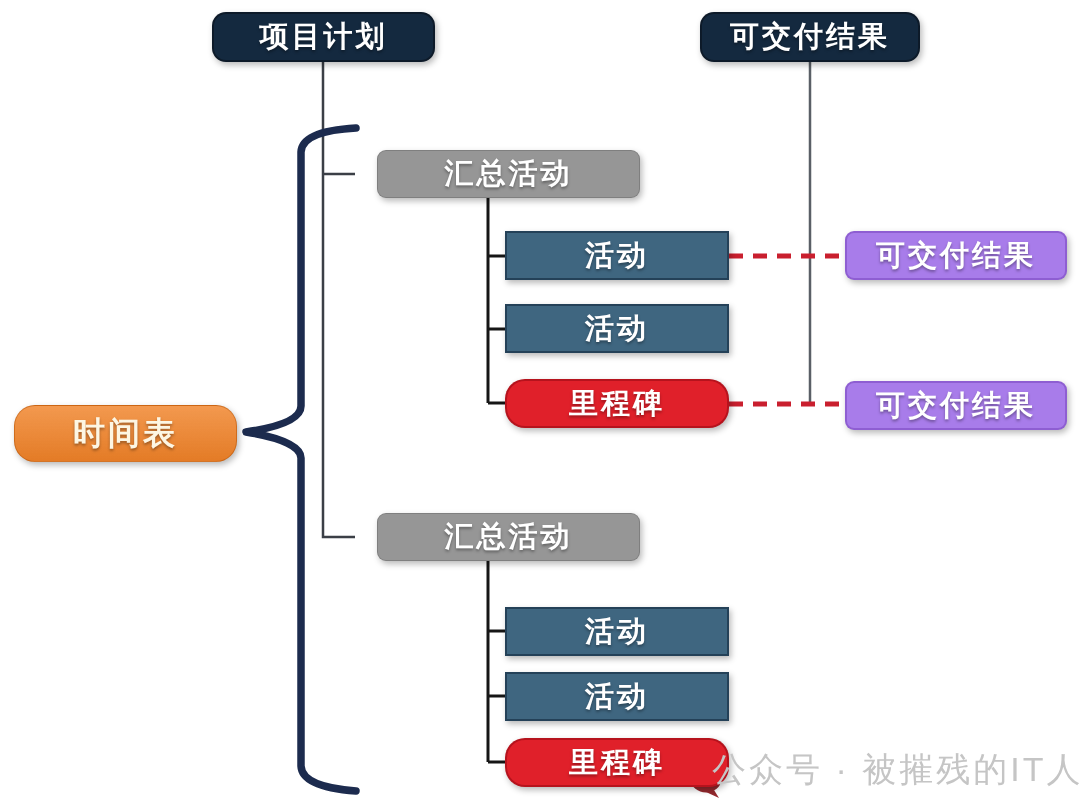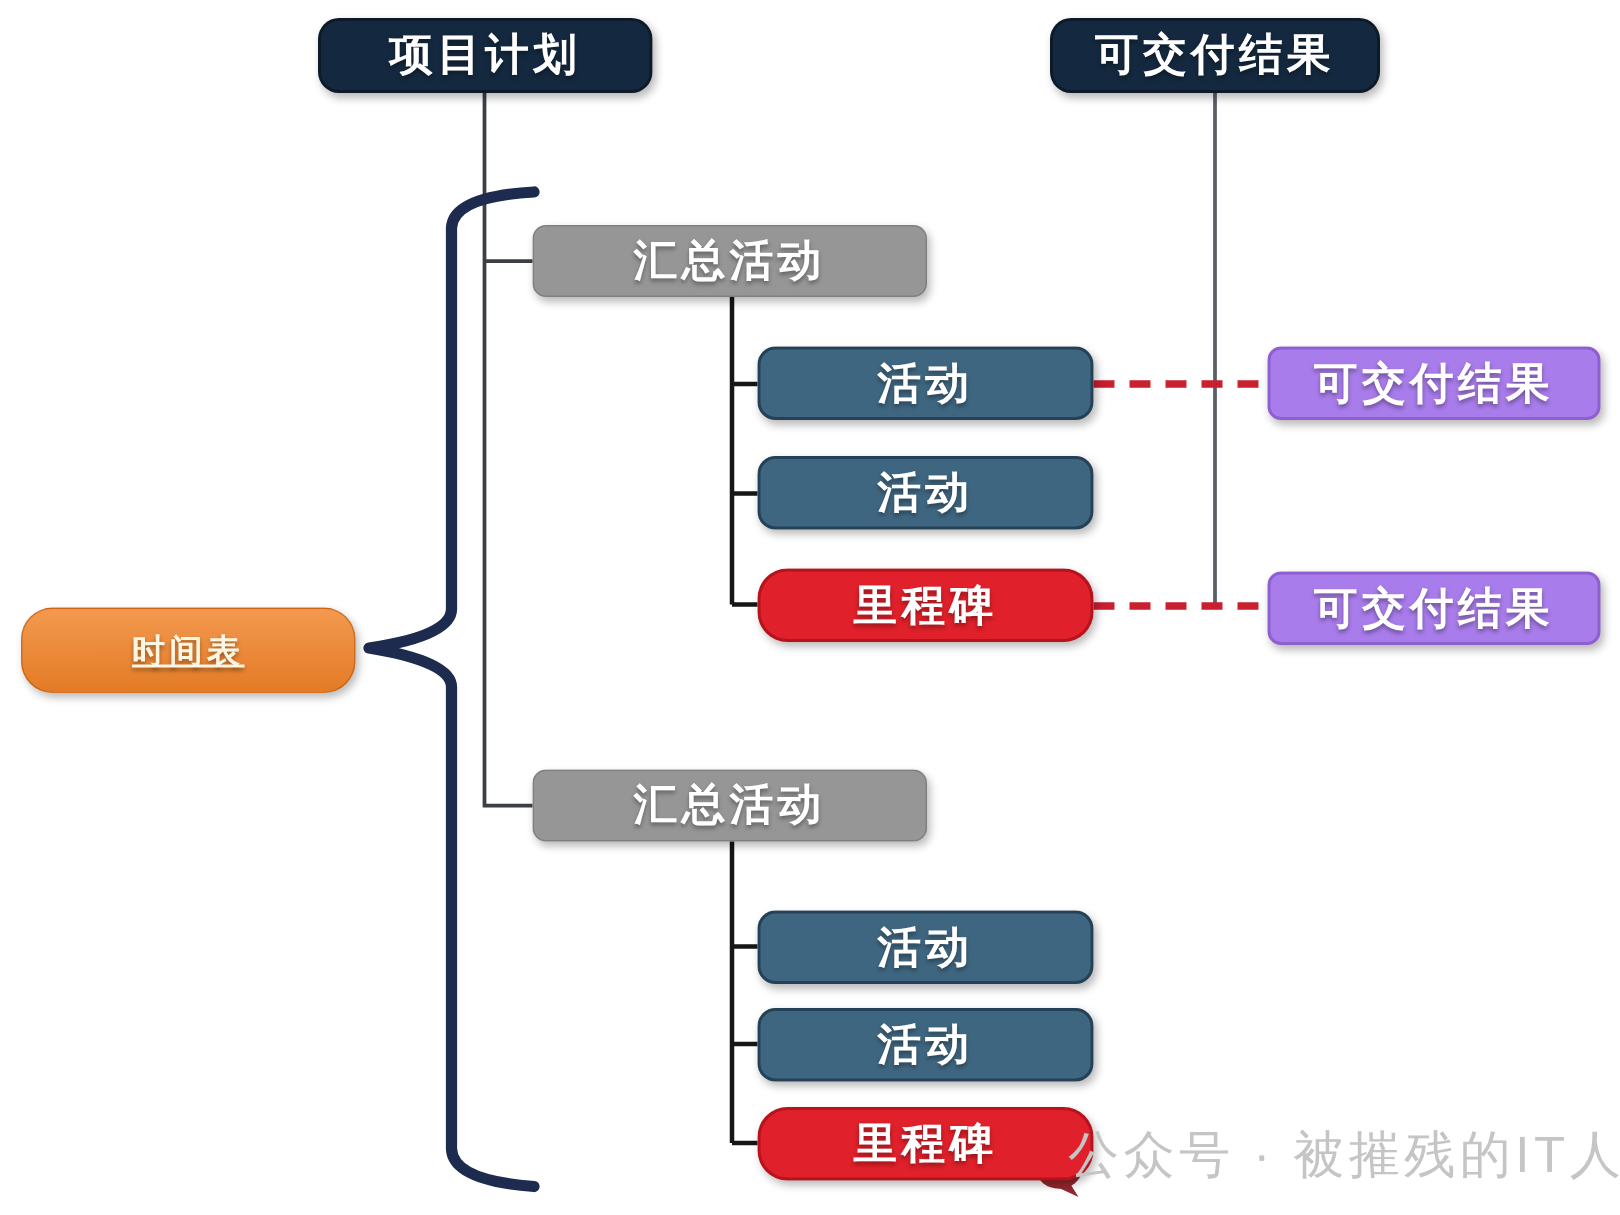--- a/index.html
+++ b/index.html
@@ -12,23 +12,23 @@
 
   .node{
     position:absolute;display:flex;align-items:center;justify-content:center;
     color:#fff;font-weight:bold;font-size:29px;letter-spacing:3px;
     text-shadow:0 2px 3px rgba(0,0,0,.35);
     box-shadow:2px 3px 6px rgba(0,0,0,.28);
     box-sizing:border-box;white-space:nowrap;
   }
   .node.navy{background:var(--navy);border-radius:14px;border:2px solid rgba(0,0,0,.35);}
   .node.orange{background:linear-gradient(180deg,rgba(255,255,255,.18),rgba(0,0,0,.05)),var(--orange);
-    border-radius:21px;border:1px solid rgba(180,80,0,.5);font-size:22px;color:#fdf6e3;text-decoration:underline;}
-  .node.gray{background:var(--gray);border-radius:9px;border:1px solid rgba(0,0,0,.15);}
-  .node.blue{background:var(--steel-blue);border-radius:12px;border:2px solid rgba(15,35,55,.55);}
+    border-radius:21px;border:1px solid rgba(180,80,0,.5);font-size:32px;color:#fdf6e3;}
+  .node.gray{background:var(--gray);border-radius:9px;border:1px solid rgba(0,0,0,.15);margin-left:22px;}
+  .node.blue{background:var(--steel-blue);border-radius:0;border:2px solid rgba(15,35,55,.55);}
   .node.red{background:var(--red);border-radius:20px;border:2px solid rgba(140,5,15,.5);}
   .node.purple{background:var(--purple);border-radius:9px;border:2px solid rgba(120,70,190,.55);}
 
   .thin-line{stroke:var(--line-dark);stroke-width:2.5;fill:none;}
   .gray-line{stroke:var(--line-gray);stroke-width:2.5;fill:none;}
   .child-line{stroke:#161616;stroke-width:3;fill:none;}
   .dash-line{stroke:var(--dash-red);stroke-width:5;fill:none;stroke-dasharray:14 10;}
   .brace{stroke:var(--brace);stroke-width:7.5;fill:none;stroke-linecap:round;stroke-linejoin:round;}
 
   .watermark{

